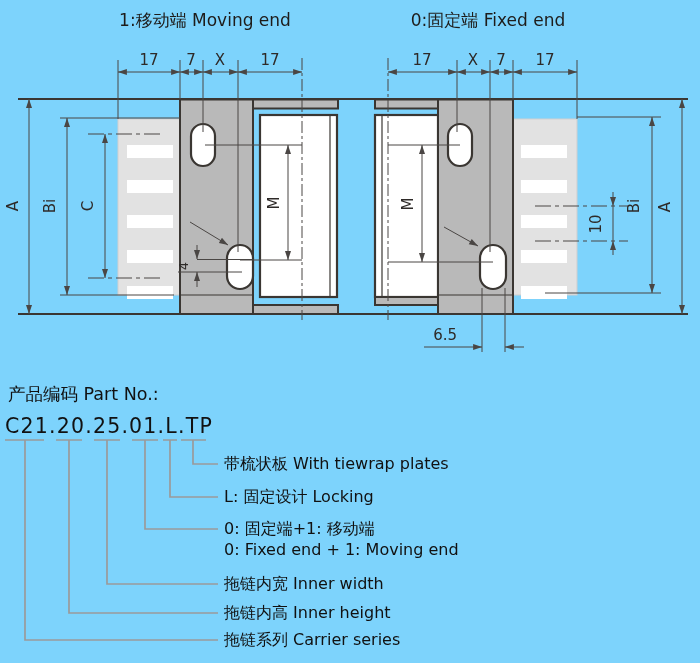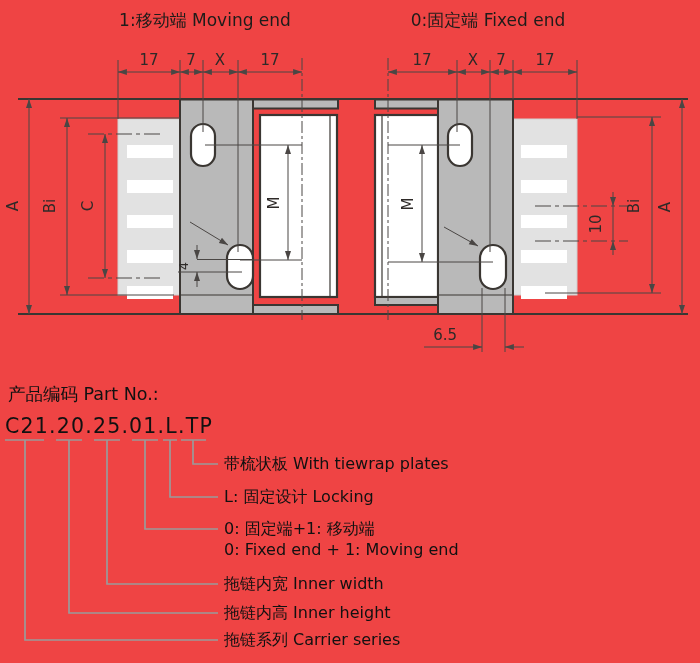--- a/index.html
+++ b/index.html
@@ -1,16 +1,16 @@
 <!DOCTYPE html>
 <html><head>
 <meta charset="utf-8">
 <style>
   html,body{margin:0;padding:0;background:#ffffff;}
-  #stage{position:relative;width:700px;height:663px;background:#ef4444;overflow:hidden;
+  #stage{position:relative;width:700px;height:663px;background:#7dd3fc;overflow:hidden;
          font-family:"DejaVu Sans","Liberation Sans",sans-serif;}
   svg{display:block}
   
   .ol  {fill:none;stroke:#3a3632;stroke-width:2.2;}
   .olw {fill:#ffffff;stroke:#3a3632;stroke-width:2.2;}
   .olp {stroke:#3a3632;stroke-width:2;}          
   .oli {fill:none;stroke:#3a3632;stroke-width:1.2;}
   .comb{stroke:#cfcfcf;stroke-width:1;}          
   .slot{fill:#ffffff;stroke:none;}
   

